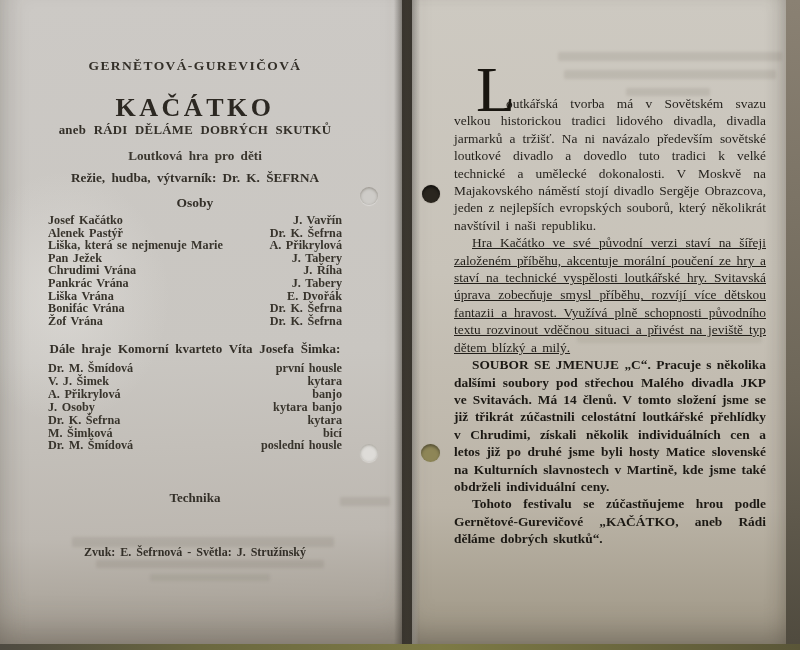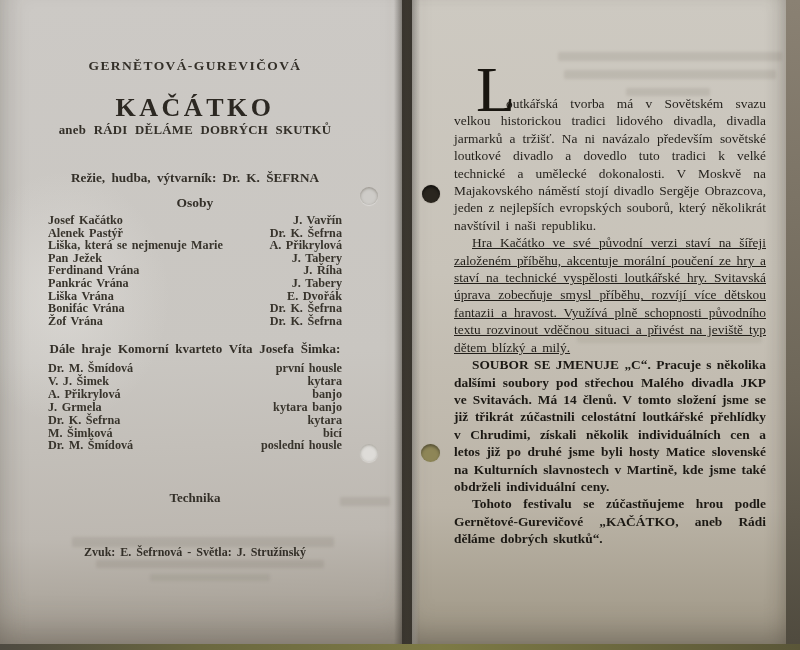--- a/index.html
+++ b/index.html
@@ -82,20 +82,21 @@
 </head>
 <body>
 
 <div class="photo">
 
   <div class="page left-page">
 
     <div class="lp lp-author">GERNĚTOVÁ-GUREVIČOVÁ</div>
     <div class="lp lp-title">KAČÁTKO</div>
     <div class="lp lp-subtitle">aneb RÁDI DĚLÁME DOBRÝCH SKUTKŮ</div>
+    <div class="lp lp-genre">Loutková hra pro děti</div>
     <div class="lp lp-credits">Režie, hudba, výtvarník: Dr. K. ŠEFRNA</div>
     <div class="lp lp-osoby">Osoby</div>
 
     <div class="lp lp-cast">
       <div class="row">
           <span>Josef Kačátko</span>
           <span>J. Vavřín</span>
         </div>
       <div class="row">
           <span>Alenek Pastýř</span>
@@ -103,21 +104,21 @@
         </div>
       <div class="row">
           <span>Liška, která se nejmenuje Marie</span>
           <span>A. Přikrylová</span>
         </div>
       <div class="row">
           <span>Pan Ježek</span>
           <span>J. Tabery</span>
         </div>
       <div class="row">
-          <span>Ferdinand Vrána</span>
+          <span>Chrudimi Vrána</span>
           <span>J. Říha</span>
         </div>
       <div class="row">
           <span>Pankrác Vrána</span>
           <span>J. Tabery</span>
         </div>
       <div class="row">
           <span>Liška Vrána</span>
           <span>E. Dvořák</span>
         </div>
@@ -140,21 +141,21 @@
         </div>
       <div class="row">
           <span>V. J. Šimek</span>
           <span>kytara</span>
         </div>
       <div class="row">
           <span>A. Přikrylová</span>
           <span>banjo</span>
         </div>
       <div class="row">
-          <span>J. Grmela</span>
+          <span>J. Osoby</span>
           <span>kytara banjo</span>
         </div>
       <div class="row">
           <span>Dr. K. Šefrna</span>
           <span>kytara</span>
         </div>
       <div class="row">
           <span>M. Šimková</span>
           <span>bicí</span>
         </div>

